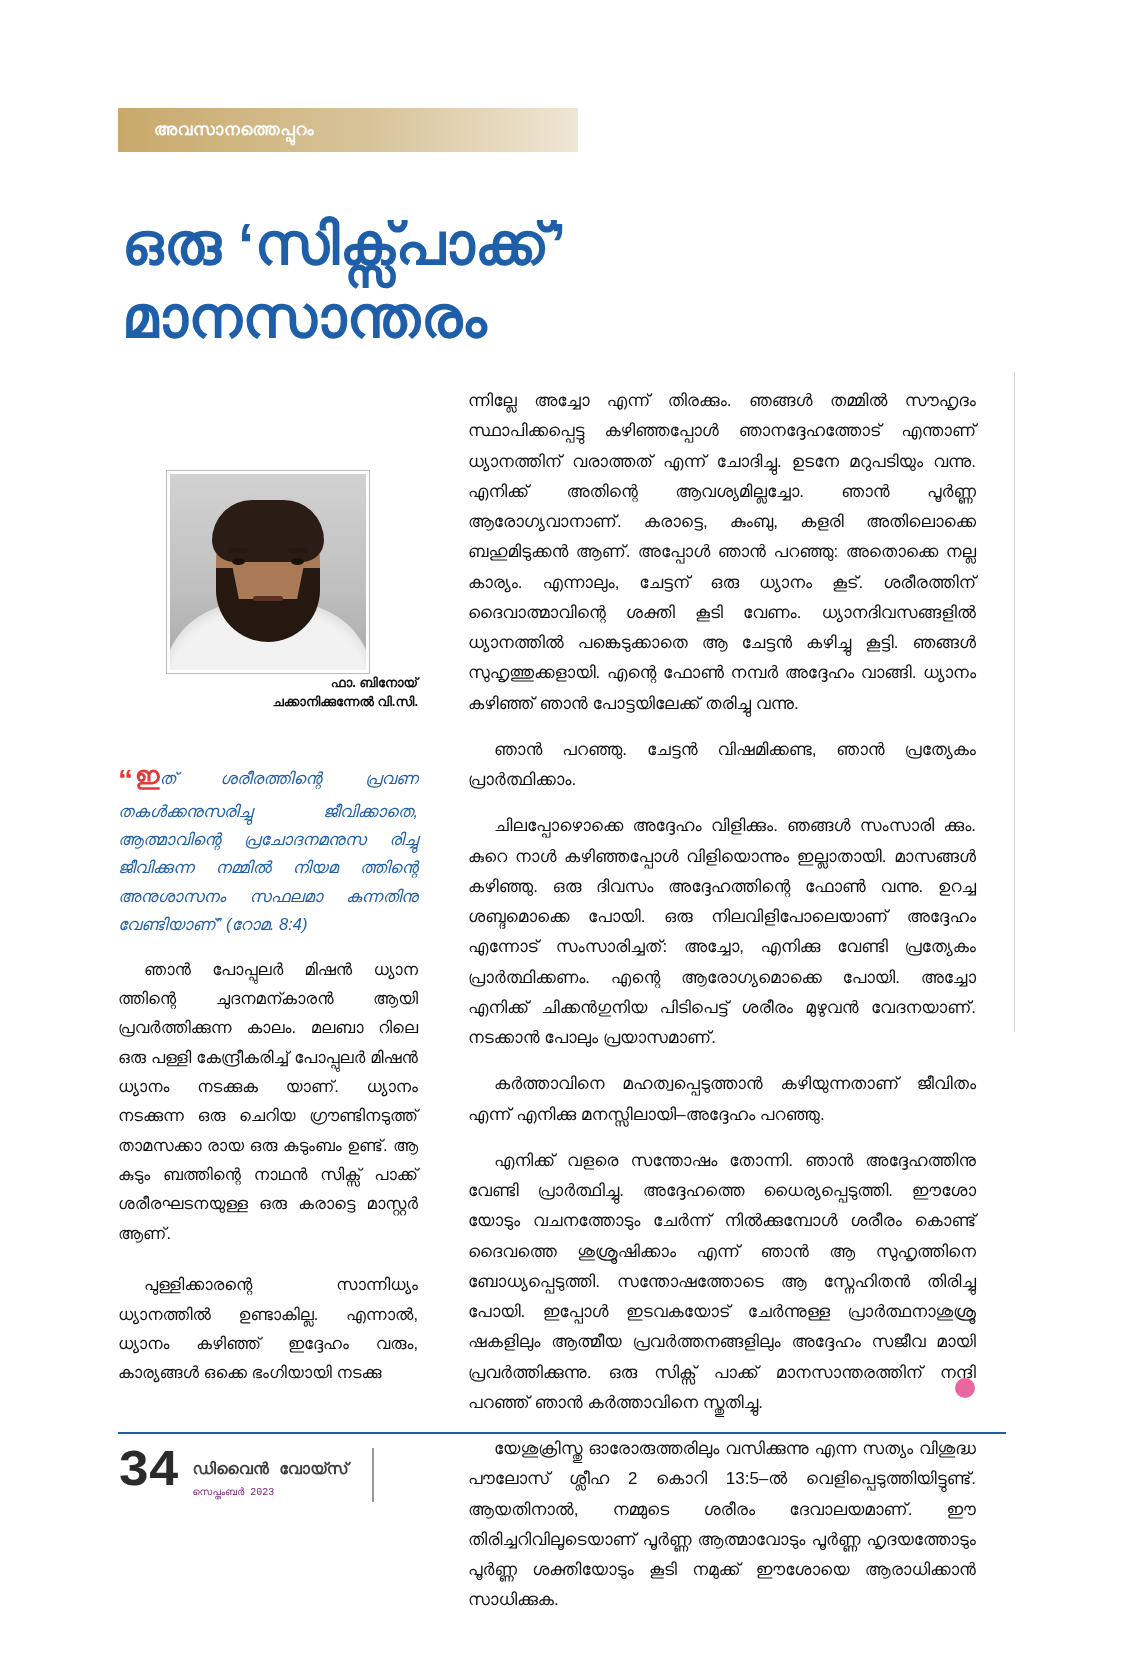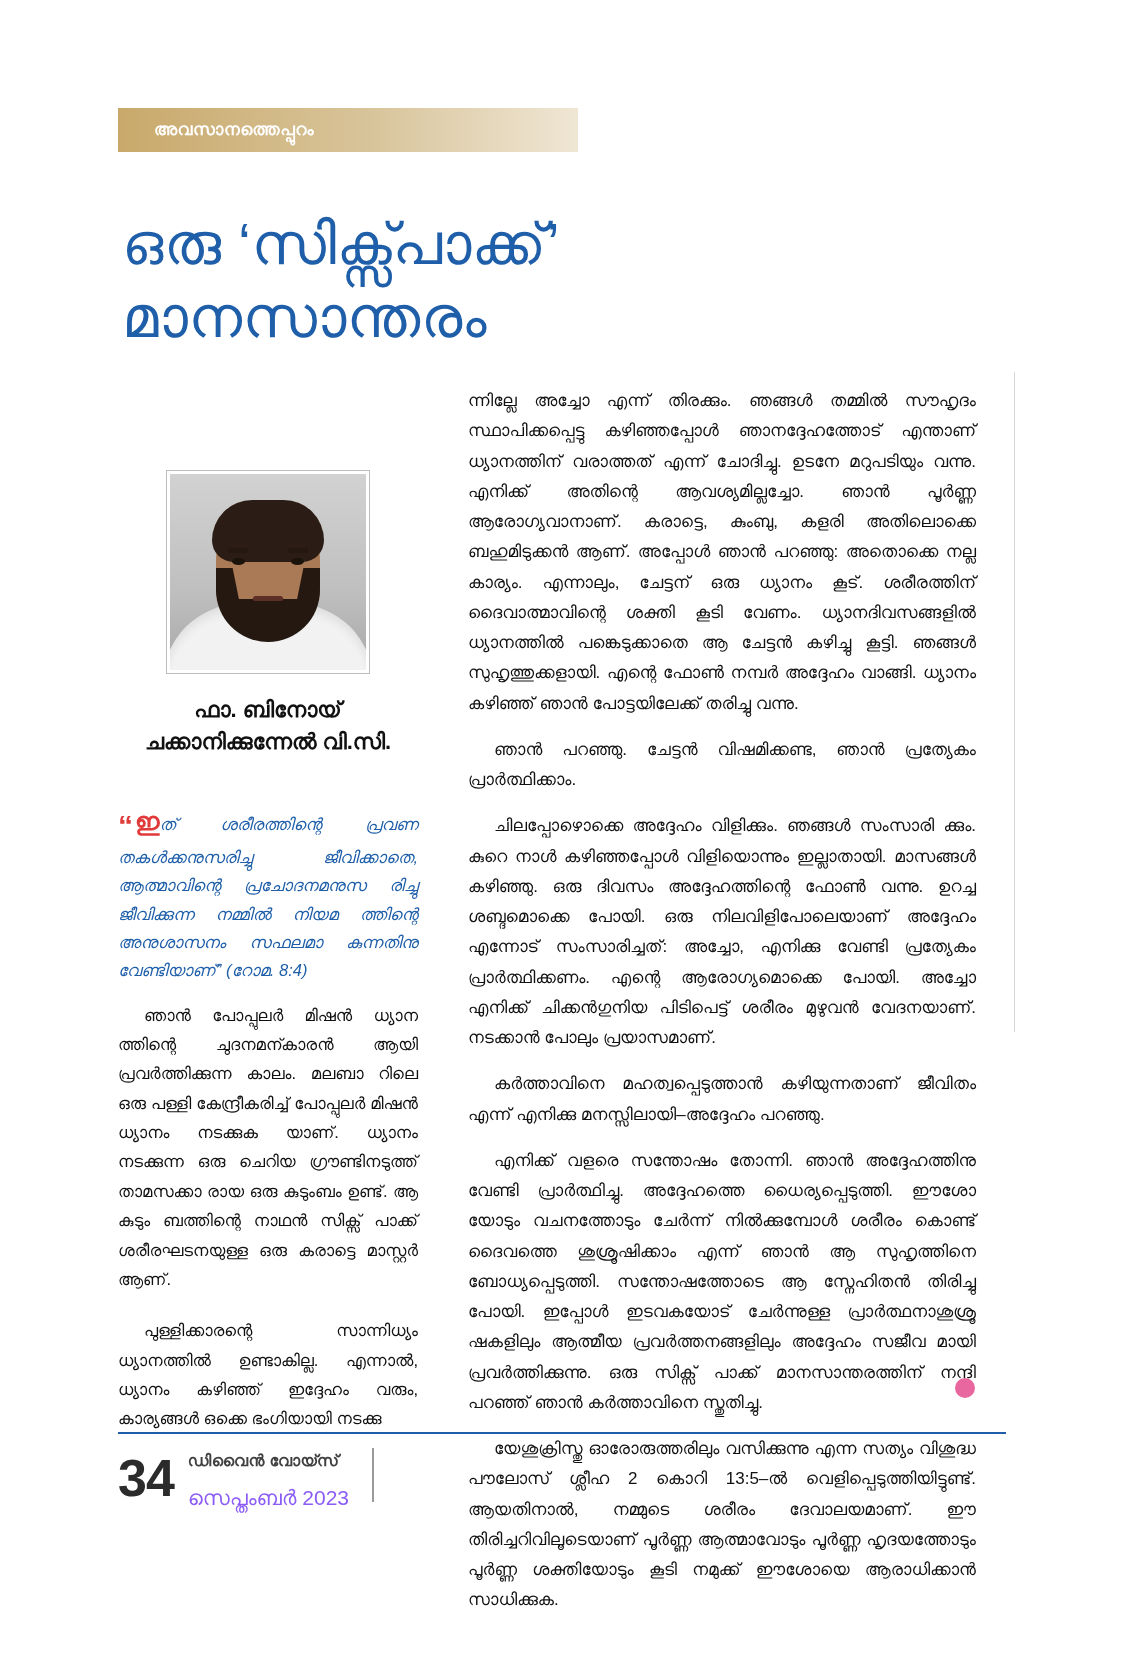--- a/index.html
+++ b/index.html
@@ -46,21 +46,21 @@
 
   
   .headline {
     position: absolute;
     left: 122px;
     top: 168px;
     width: 800px;
     color: #1f5fa9;
     font-size: 58px;
     line-height: 1.26;
-    font-weight: normal;
+    font-weight: bold;
     letter-spacing: 0.5px;
   }
   .headline .line2 { display: block; }
 
   
   .left-col {
     position: absolute;
     left: 118px;
     top: 470px;
     width: 300px;
@@ -148,23 +148,23 @@
   .portrait .mouth {
     position: absolute;
     left: 50%; top: 122px;
     transform: translateX(-50%);
     width: 30px; height: 5px;
     background: #5e2f25;
     border-radius: 3px;
   }
 
   .caption {
-    margin-top: 20px;
-    text-align: center;
-    font-size: 22px;
+    margin-top: 0;
+    text-align: right;
+    font-size: 13px;
     font-weight: bold;
     line-height: 1.45;
     color: #111;
   }
 
   .pullquote {
     margin-top: 42px;
     color: #1f5fa9;
     font-size: 16.5px;
     line-height: 1.72;
@@ -228,44 +228,45 @@
     top: 1432px;
     width: 888px;
     height: 2px;
     background: #1f5fa9;
   }
   .folio {
     position: absolute;
     left: 118px;
     top: 1446px;
     display: flex;
-    align-items: center;
+    align-items: flex-end;
+    font-family: Liberation Mono, monospace;
   }
   .folio-num {
     font-size: 52px;
     font-weight: bold;
     color: #2b2b2b;
     line-height: 1;
     letter-spacing: -1px;
   }
   .folio-text {
     margin-left: 14px;
     padding-top: 6px;
   }
   .mag-title {
     color: #404040;
     font-size: 16px;
     font-weight: bold;
     line-height: 1.15;
     letter-spacing: 0.3px;
   }
   .issue-date {
-    color: #8b5cf6;
-    font-size: 21px;
-    margin-top: 16px;
+    color: #701a75;
+    font-size: 10px;
+    margin-top: 8px;
   }
   .folio-sep {
     position: absolute;
     left: 372px;
     top: 1448px;
     width: 2px;
     height: 54px;
     background: #9a9a9a;
   }
 

